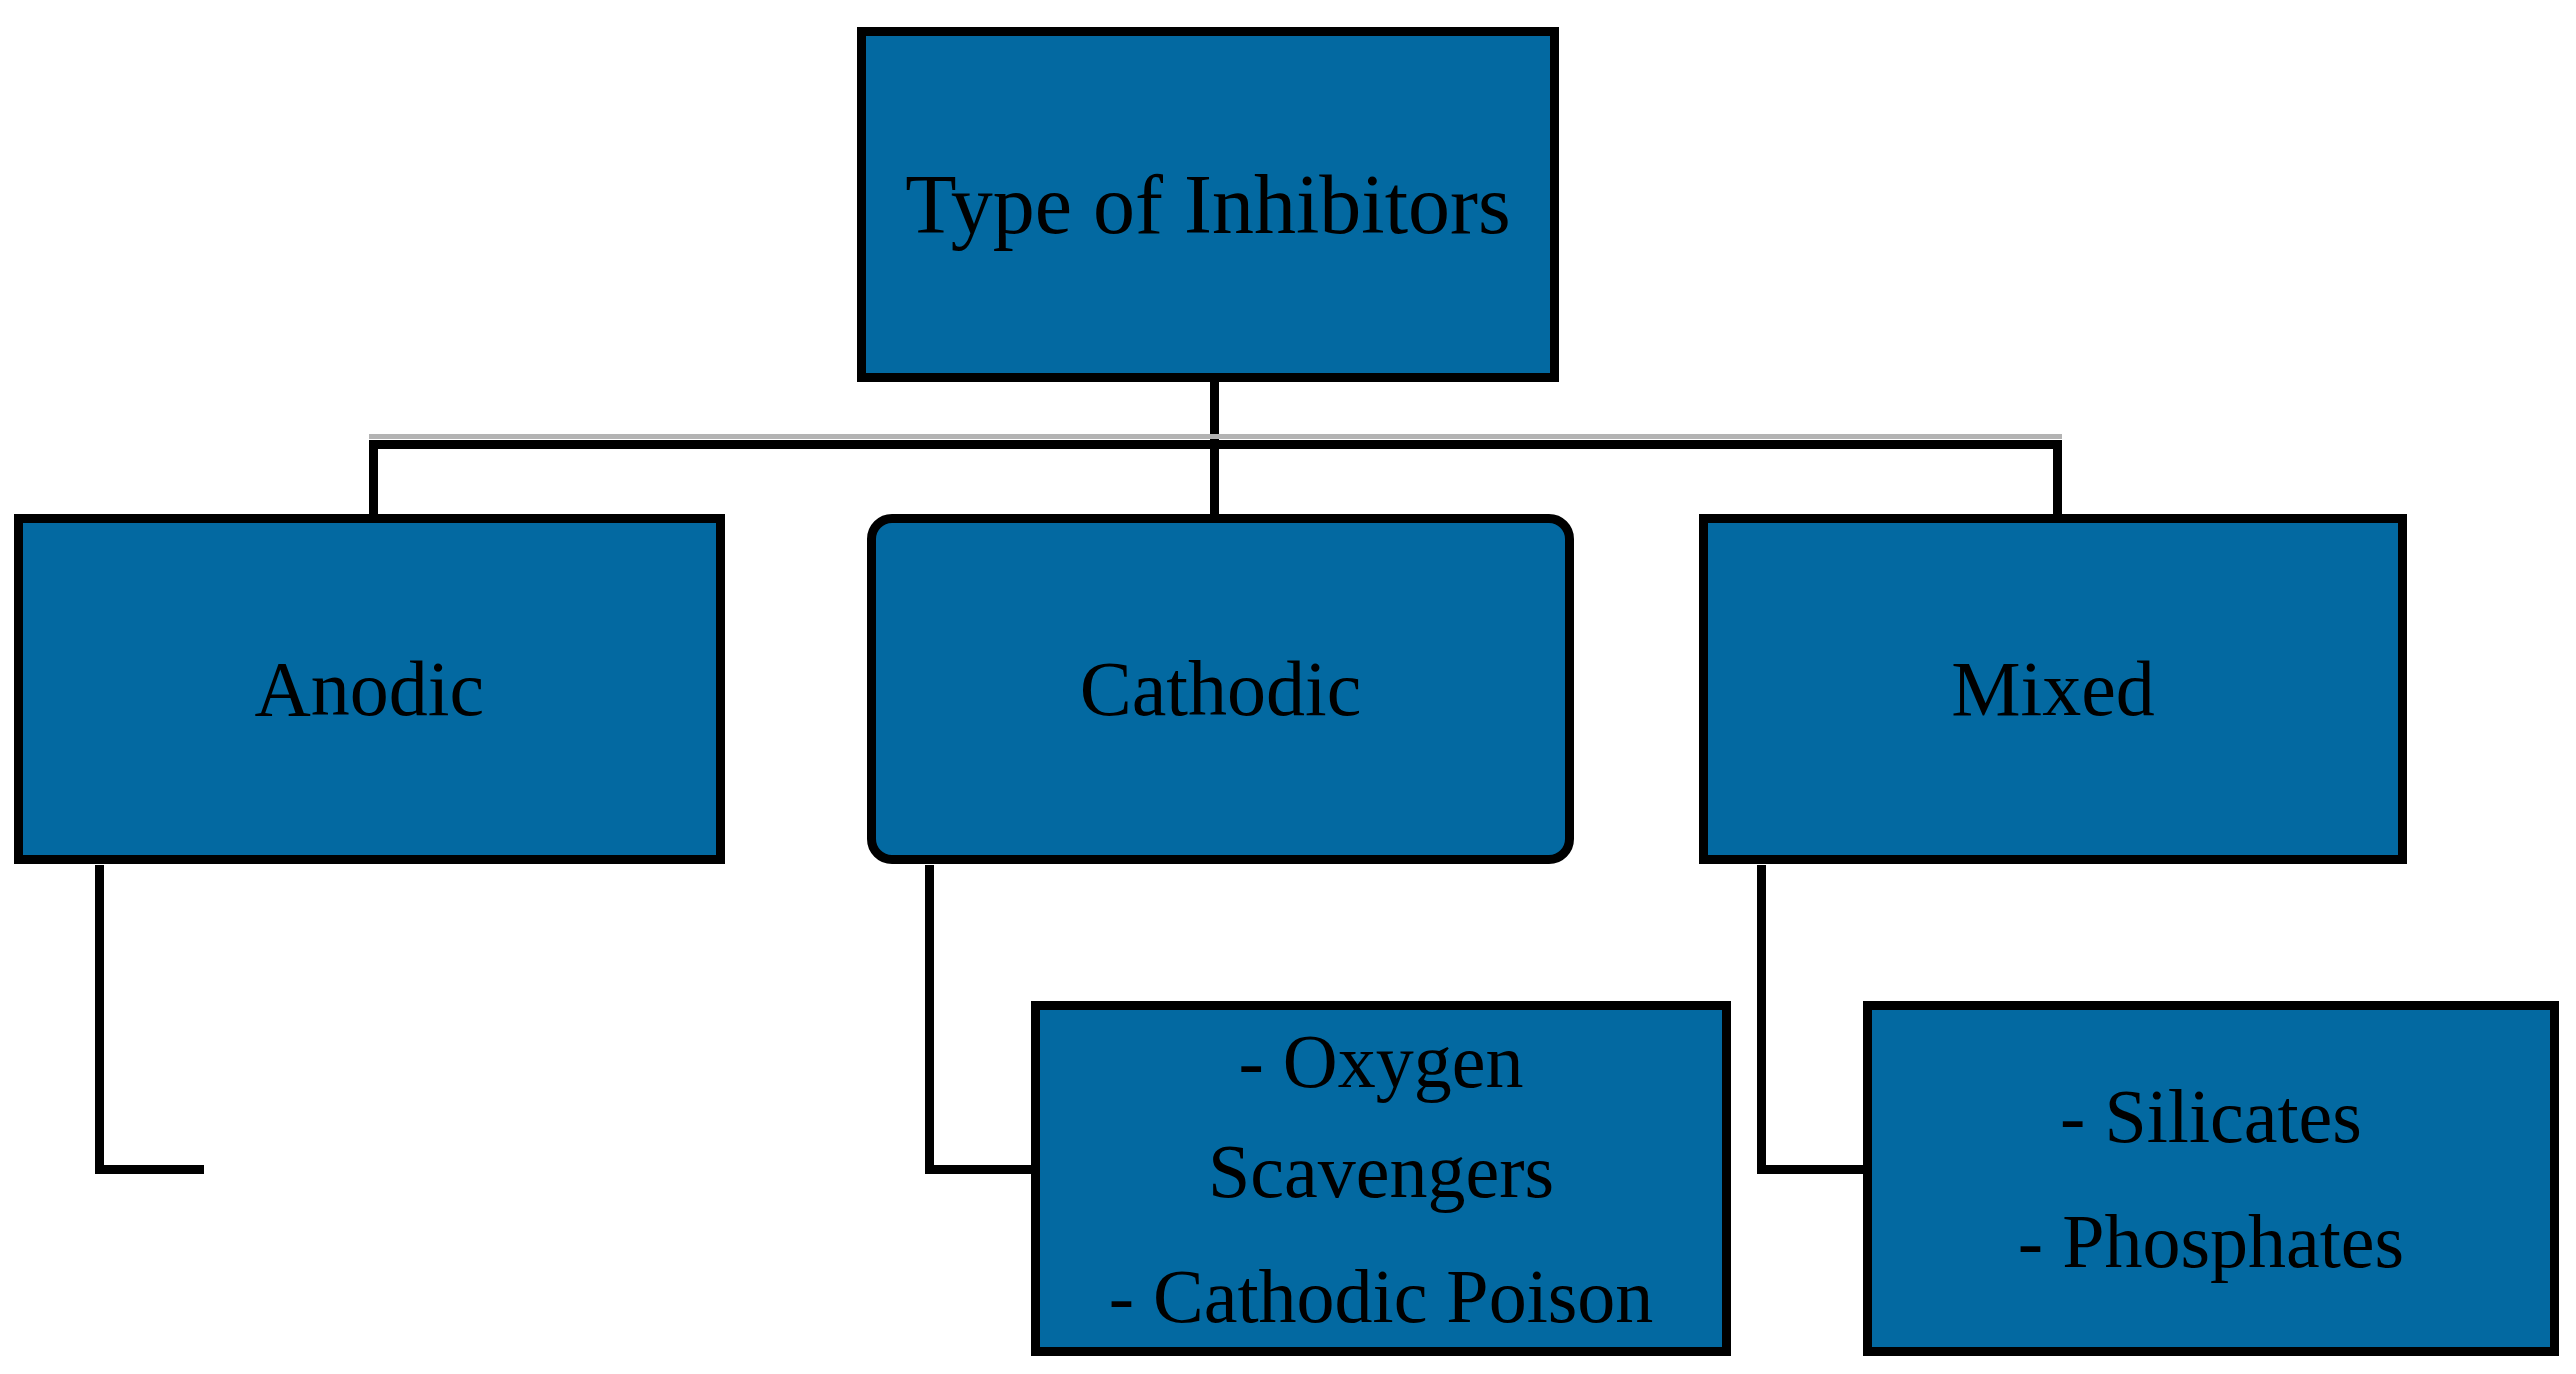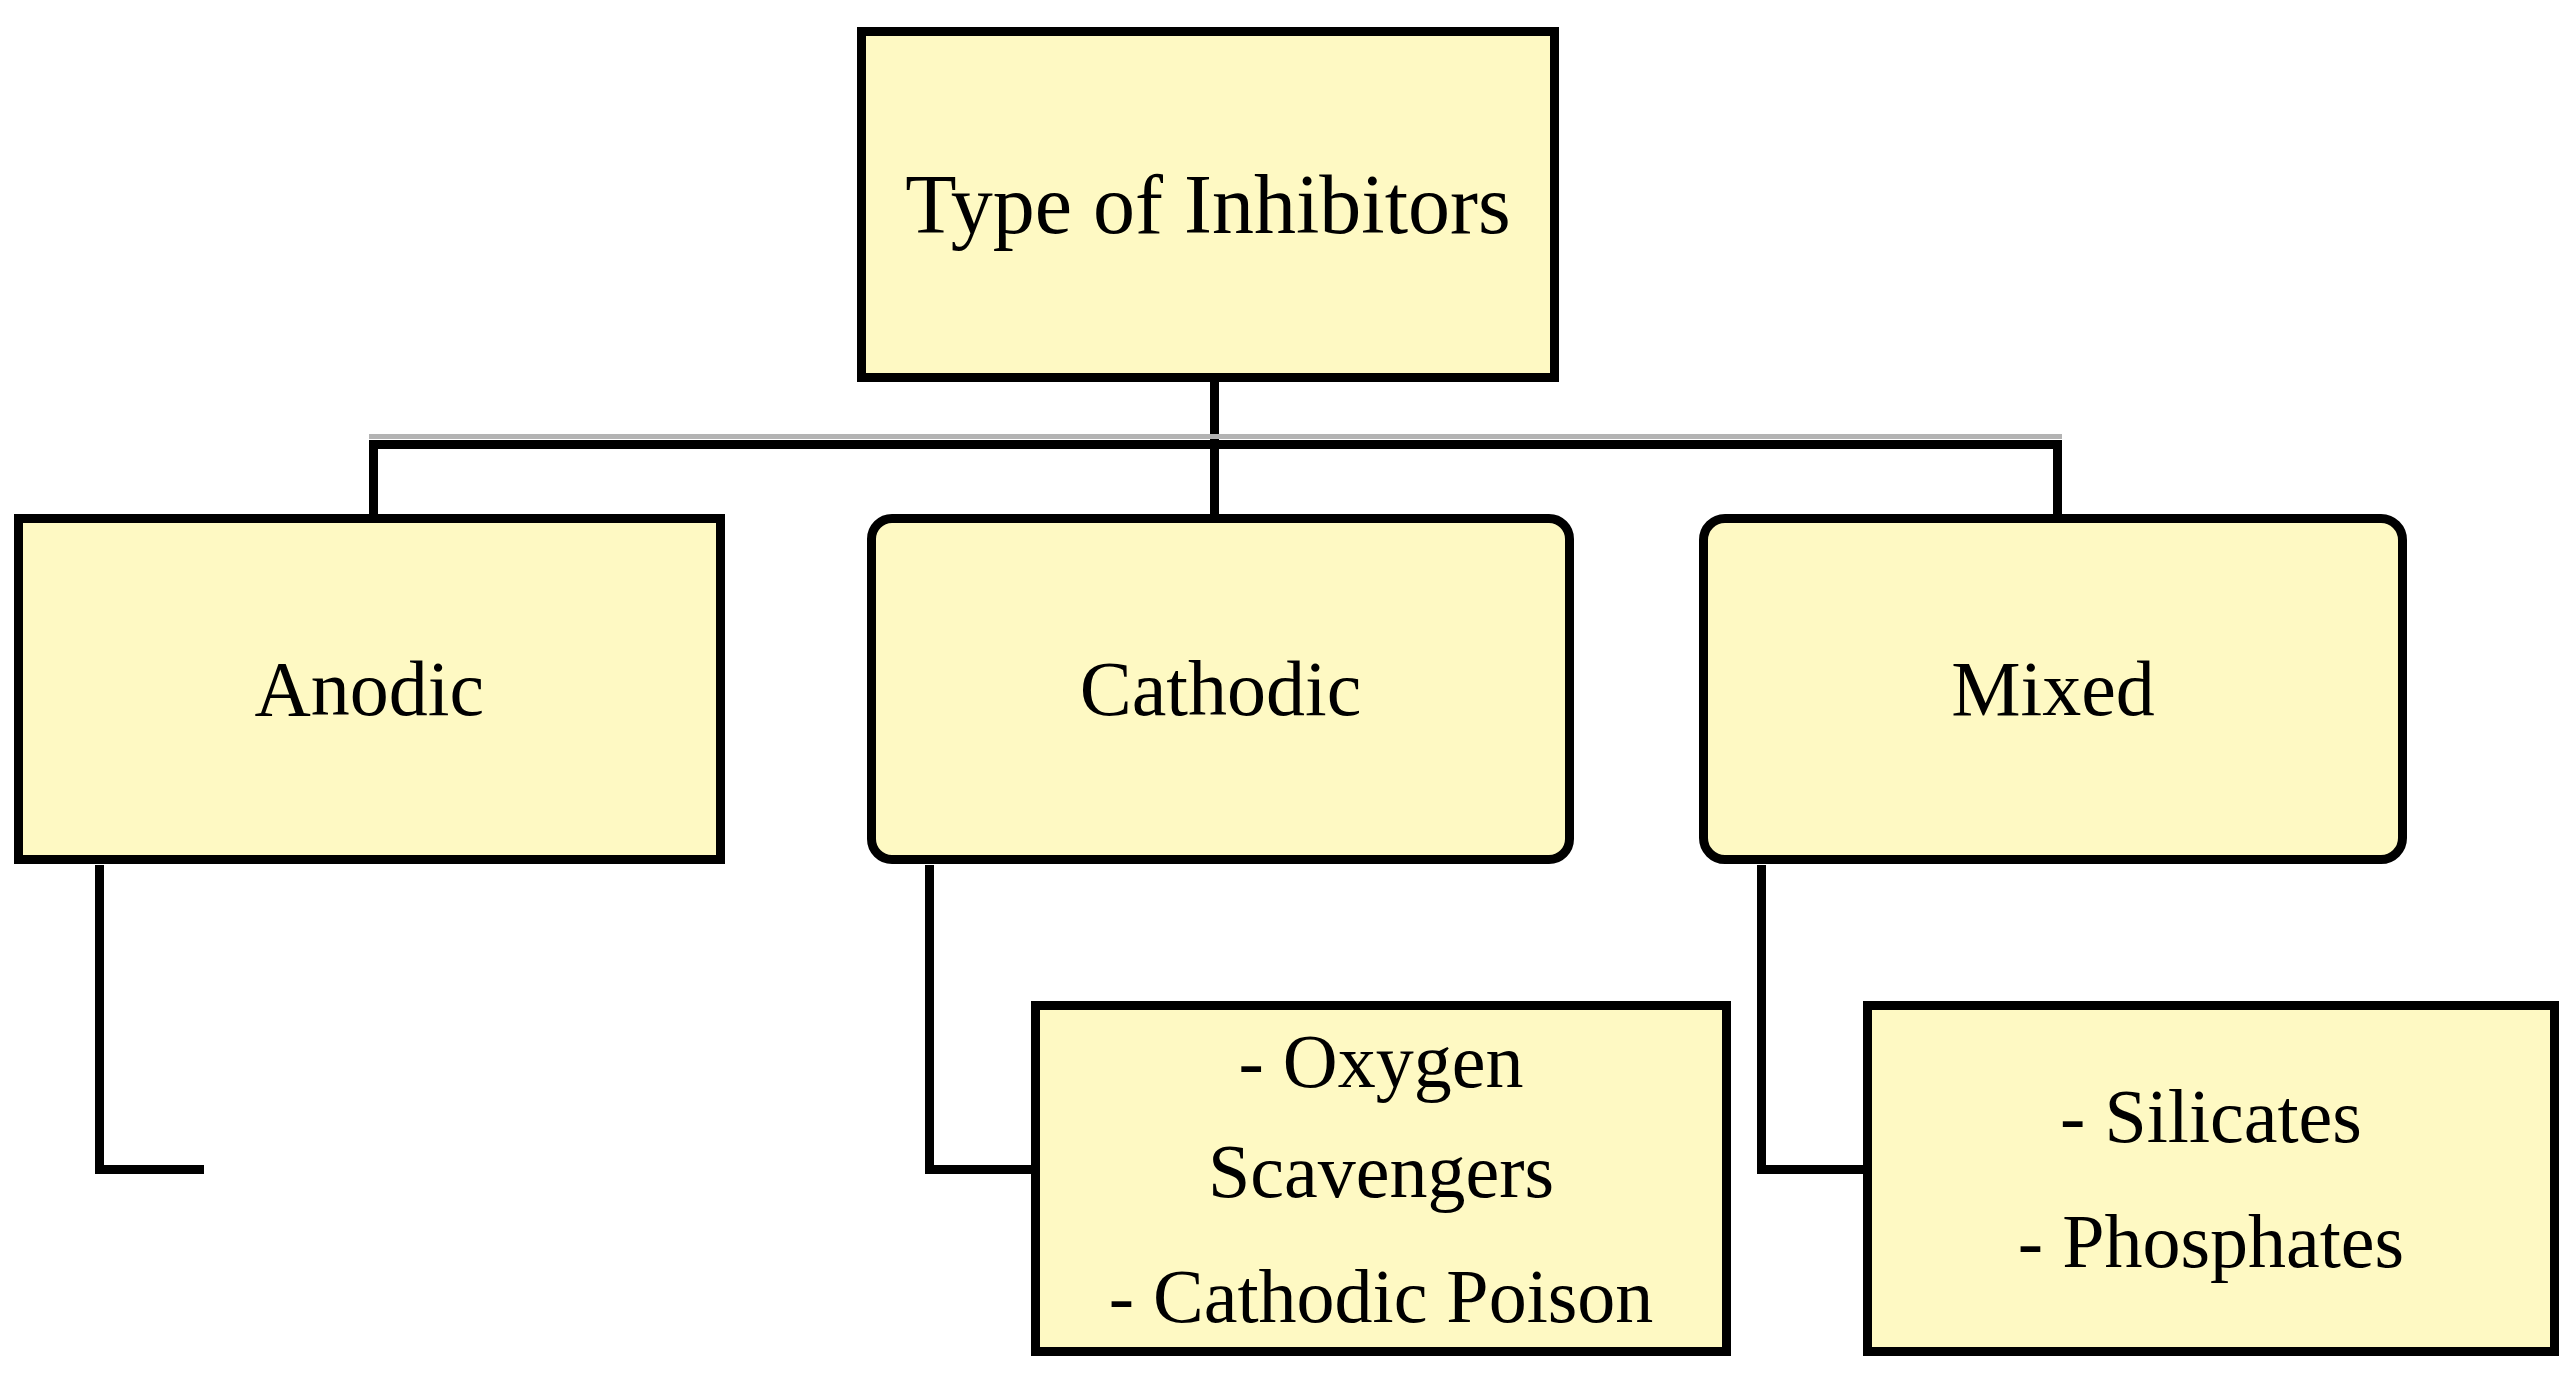--- a/index.html
+++ b/index.html
@@ -9,31 +9,31 @@
     height: 1374px;
     background: #ffffff;
     font-family: "Liberation Serif", serif;
     color: #000000;
     overflow: hidden;
   }
   .box {
     position: absolute;
     box-sizing: border-box;
     border: 9px solid #000000;
-    background: #fef9c3;
+    background: #0369a1;
     display: flex;
     align-items: center;
     justify-content: center;
     text-align: center;
   }
   .root-box  { left: 857px;  top: 27px;   width: 702px; height: 355px; font-size: 84px; }
   .branch-box { top: 514px; height: 350px; font-size: 78px; }
   .branch-anodic   { left: 13.7px;   width: 711px; }
   .branch-cathodic { left: 867px;  width: 707px; border-radius: 25px; }
-  .branch-mixed    { left: 1699px; width: 708px; border-radius: 26px; }
+  .branch-mixed    { left: 1699px; width: 708px; }
   .leaf-box {
     top: 1001px; height: 355px;
     font-size: 76px; line-height: 1.45;
     flex-direction: column; row-gap: 14.6px;
     padding: 0 9px;
   }
   .leaf-anodic   { left: 204px;  width: 693px; }
   .leaf-cathodic { left: 1031px; width: 700px; }
   .leaf-mixed    { left: 1863px; width: 696px; }
   .leaf-box p { margin: 0; }

